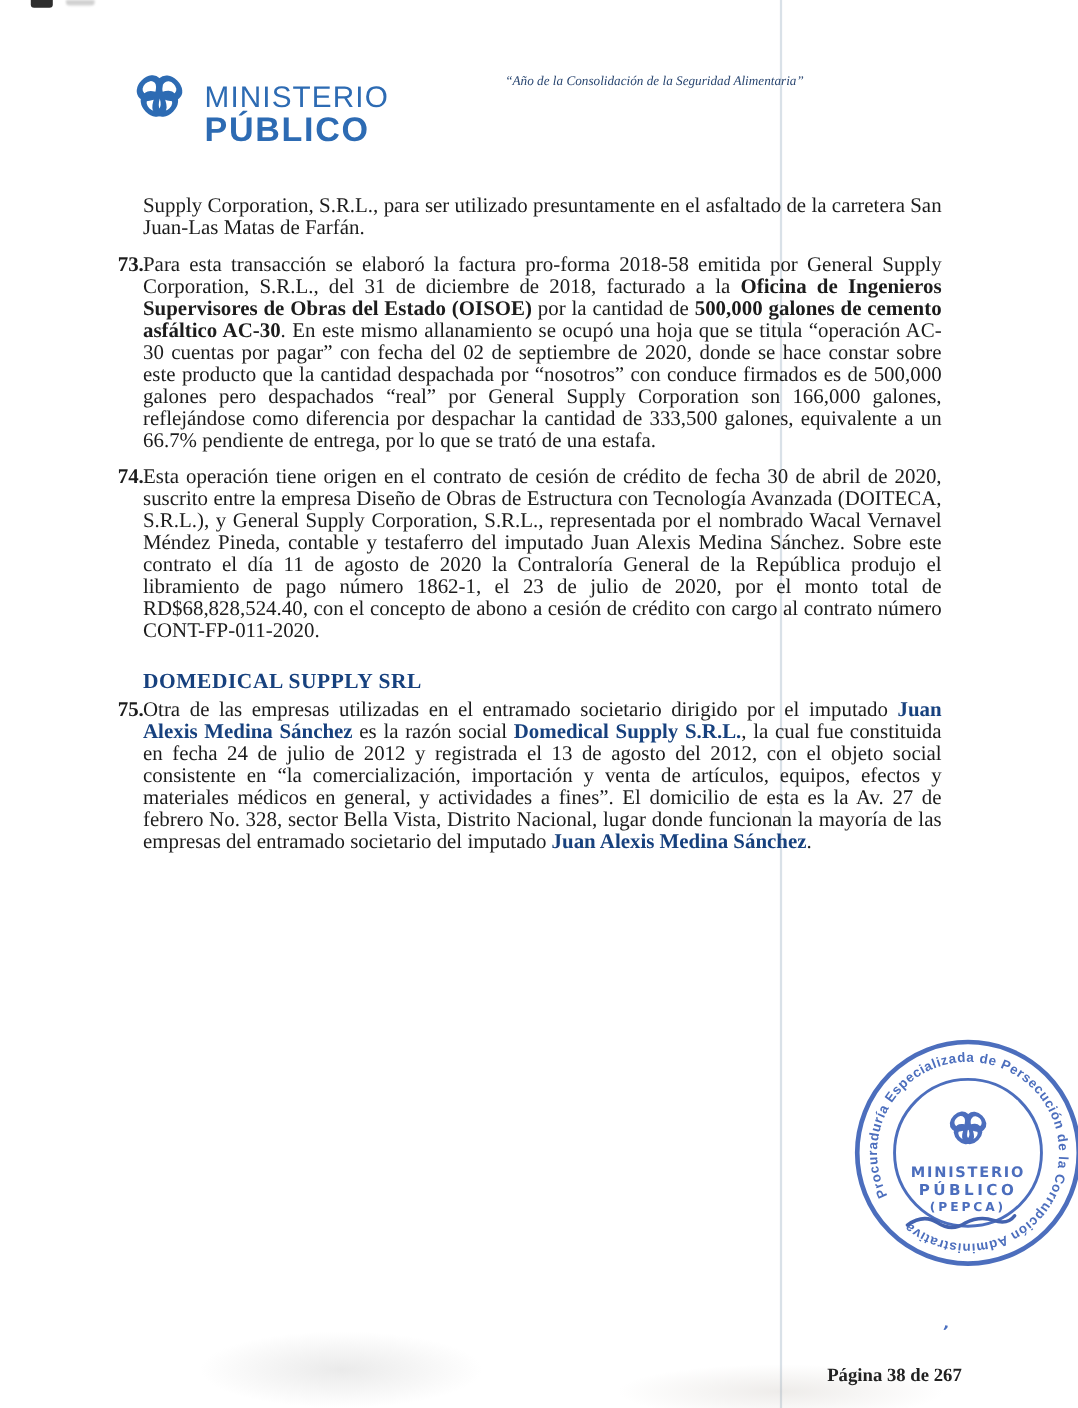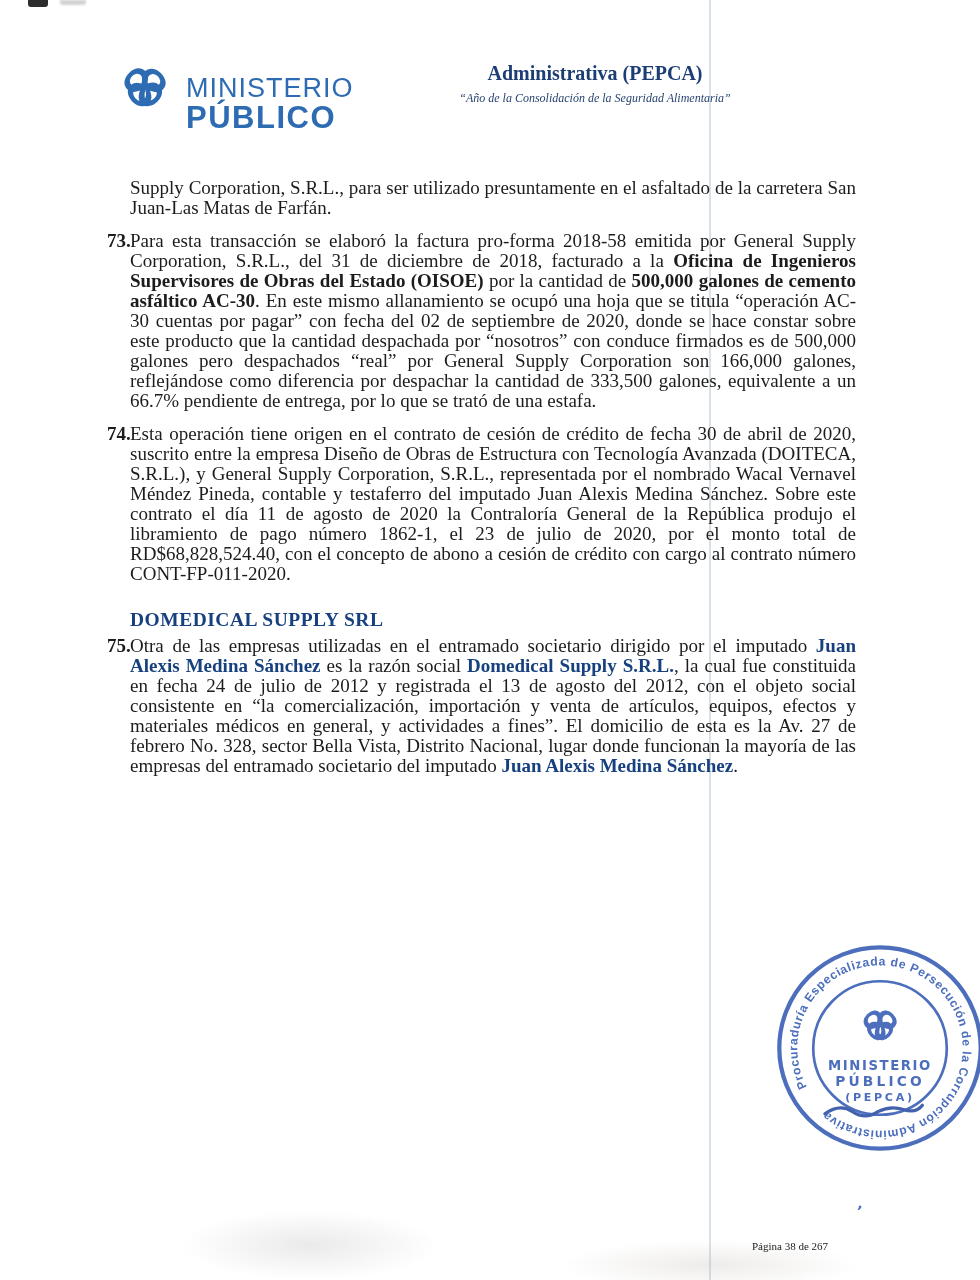--- a/index.html
+++ b/index.html
@@ -79,21 +79,21 @@
 
   
   .stamp {
     position:absolute; left:774px; top:942px; width:212px; height:212px;
     mix-blend-mode:multiply; opacity:.93;
   }
 
   
   .page-number {
     position:absolute; left:752px; top:1240px;
-    font-size:11px; font-weight:400; color:#222;
+    font-size:17px; font-weight:700; color:#222;
     font-family:"Liberation Serif", serif;
   }
 </style>
 </head>
 <body>
 
 <div class="page">
 
   <div class="fold-line"></div>
   <div class="corner-mark"></div>
@@ -104,21 +104,20 @@
 
   <div class="knot">
     <span class="g g1">∞</span>
     <span class="g g2">∞</span>
   </div>
   <div class="org-name">
     <div class="l1">MINISTERIO</div>
     <div class="l2">PÚBLICO</div>
   </div>
   <div class="header-title">
-    <div class="t2">Administrativa (PEPCA)</div>
     <div class="motto">“Año de la Consolidación de la Seguridad Alimentaria”</div>
   </div>
 
   <div class="doc-body">
       <div class="para"><span>Supply Corporation, S.R.L., para ser utilizado presuntamente en el asfaltado de la carretera San Juan-Las Matas de Farfán.</span></div>
       <div class="para"><span class="para-num">73.</span><span>Para esta transacción se elaboró la factura pro-forma 2018-58 emitida por General Supply Corporation, S.R.L., del 31 de diciembre de 2018, facturado a la </span><span class="seg-bold">Oficina de Ingenieros Supervisores de Obras del Estado (OISOE)</span><span> por la cantidad de </span><span class="seg-bold">500,000 galones de cemento asfáltico AC-30</span><span>. En este mismo allanamiento se ocupó una hoja que se titula “operación AC-30 cuentas por pagar” con fecha del 02 de septiembre de 2020, donde se hace constar sobre este producto que la cantidad despachada por “nosotros” con conduce firmados es de 500,000 galones pero despachados “real” por General Supply Corporation son 166,000 galones, reflejándose como diferencia por despachar la cantidad de 333,500 galones, equivalente a un 66.7% pendiente de entrega, por lo que se trató de una estafa.</span></div>
       <div class="para"><span class="para-num">74.</span><span>Esta operación tiene origen en el contrato de cesión de crédito de fecha 30 de abril de 2020, suscrito entre la empresa Diseño de Obras de Estructura con Tecnología Avanzada (DOITECA, S.R.L.), y General Supply Corporation, S.R.L., representada por el nombrado Wacal Vernavel Méndez Pineda, contable y testaferro del imputado Juan Alexis Medina Sánchez. Sobre este contrato el día 11 de agosto de 2020 la Contraloría General de la República produjo el libramiento de pago número 1862-1, el 23 de julio de 2020, por el monto total de RD$68,828,524.40, con el concepto de abono a cesión de crédito con cargo al contrato número CONT-FP-011-2020.</span></div>
       <div class="section-heading">DOMEDICAL SUPPLY SRL</div>
       <div class="para"><span class="para-num">75.</span><span>Otra de las empresas utilizadas en el entramado societario dirigido por el imputado </span><span class="seg-bold seg-navy">Juan Alexis Medina Sánchez</span><span> es la razón social </span><span class="seg-bold seg-navy">Domedical Supply S.R.L.</span><span>, la cual fue constituida en fecha 24 de julio de 2012 y registrada el 13 de agosto del 2012, con el objeto social consistente en “la comercialización, importación y venta de artículos, equipos, efectos y materiales médicos en general, y actividades a fines”. El domicilio de esta es la Av. 27 de febrero No. 328, sector Bella Vista, Distrito Nacional, lugar donde funcionan la mayoría de las empresas del entramado societario del imputado </span><span class="seg-bold seg-navy">Juan Alexis Medina Sánchez</span><span>.</span></div>
     </div>

